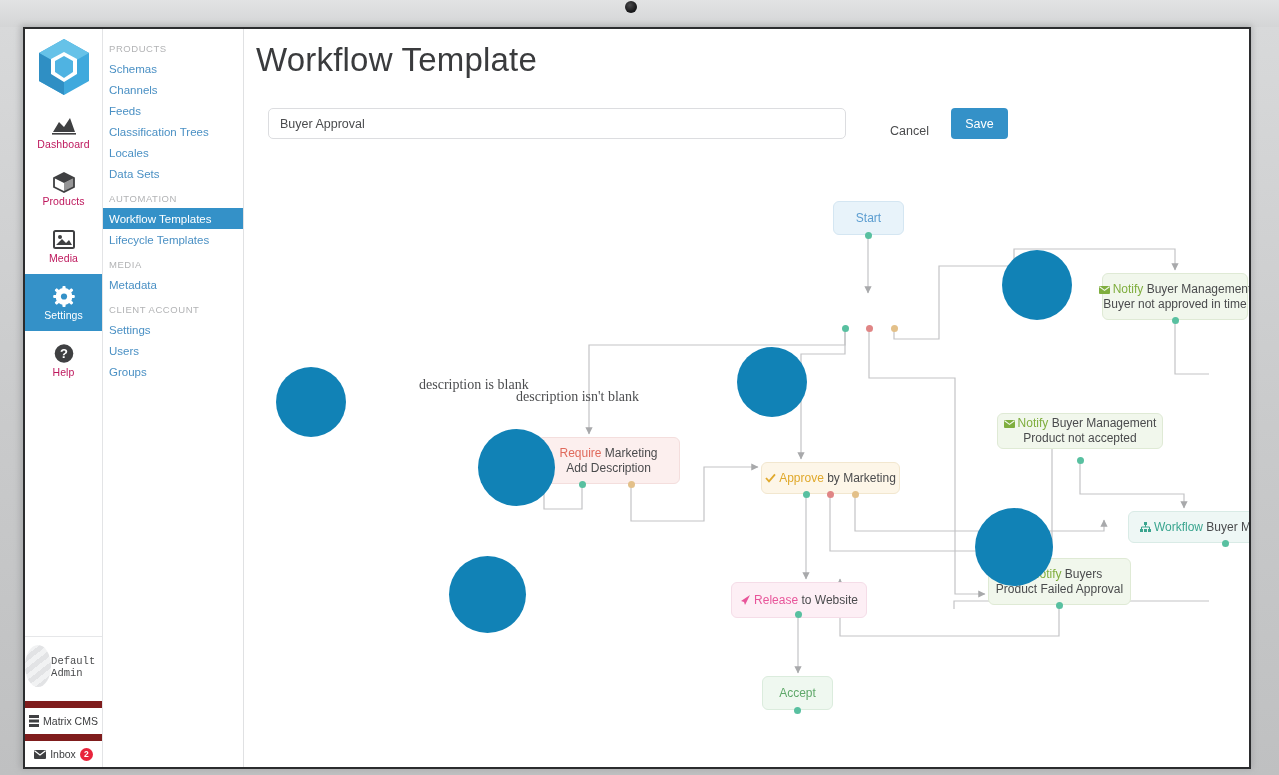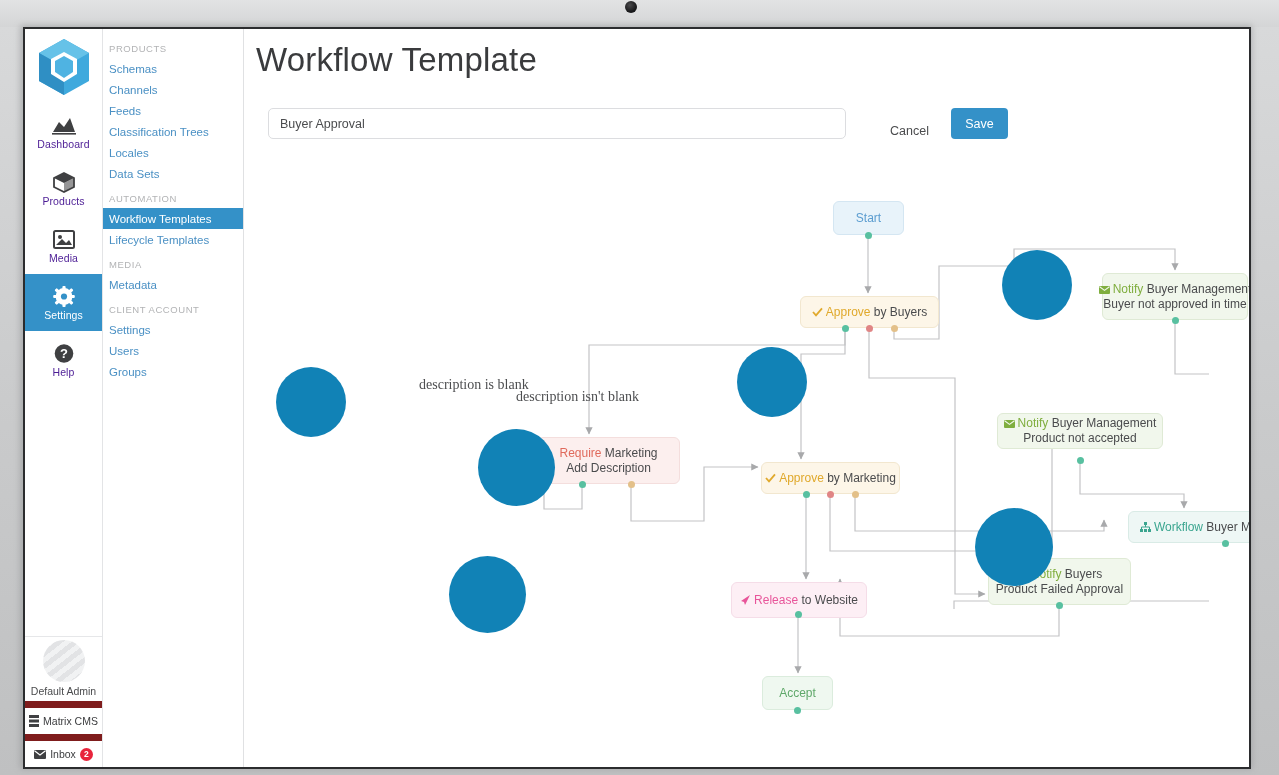--- a/index.html
+++ b/index.html
@@ -29,31 +29,32 @@
   #app{position:absolute;left:0;top:0;width:1224px;height:738px;display:flex;background:#fff;}
 
   
   .rail{
     width:77px;flex:0 0 77px;background:#ffffff;border-right:1px solid #e3e4e6;
     display:flex;flex-direction:column;position:relative;
   }
   .logo-wrap{height:74px;display:flex;align-items:center;justify-content:center;}
   .rail-item{
     height:57px;display:flex;flex-direction:column;align-items:center;justify-content:center;
-    color:#4c1d95;cursor:pointer;gap:2px;
+    color:#be185d;cursor:pointer;gap:2px;
   }
   .rail-item .ri-label{font-size:10.5px;letter-spacing:.1px;line-height:11px;}
   .rail-item.active{background:#3491c8;color:#fff;}
   .rail-item.active .ri-label{color:#fff;}
   .rail-icon{width:26px;height:23px;display:block;}
   .rail-spacer{flex:1 1 auto;}
   .rail-bottom{border-top:1px solid #e6e7e9;}
   .rail-user{
-    height:60px;display:flex;flex-direction:column;align-items:center;justify-content:flex-end;
+    height:60px;display:flex;flex-direction:row;align-items:center;justify-content:flex-end;
     padding-bottom:4px;
+    font-family:Liberation Mono, monospace;
   }
   .rail-avatar{
     width:42px;height:42px;border-radius:50%;margin-bottom:3px;
     background:repeating-linear-gradient(-38deg,#f1f2f3 0px,#f1f2f3 5px,#e2e3e5 5px,#e2e3e5 10px);
   }
   .rail-user-name{font-size:10.5px;color:#4a4b4d;}
   .rail-link{
     height:26px;display:flex;align-items:center;justify-content:center;gap:4px;
     font-size:10.5px;color:#3b3c3e;border-top:7px solid #7f1d1d;cursor:pointer;
   }
@@ -299,28 +300,20 @@
         <g fill="none" stroke="#c3c4c6" stroke-width="1.2">
           <path d="M981,395 L981,452 L710,452 L710,460"></path>
         </g>
       </svg>
 
       <div class="node n-start" style="left:589px;top:52px;width:71px;height:34px;">
         <span class="row1">Start</span>
       </div>
       <div class="dot green" style="left:621px;top:83px;"></div>
 
-      <div class="node n-approve" style="left:556px;top:147px;width:139px;height:32px;">
-        <span class="row1">
-          <svg class="mini-icon" width="11" height="10" viewBox="0 0 11 10">
-            <path d="M1 5 L4 8.3 L10 1.3" fill="none" stroke="#e0a92c" stroke-width="1.8"></path>
-          </svg><span class="kw">Approve</span>
-          <span class="rest">by Buyers</span>
-        </span>
-      </div>
       <div class="dot green" style="left:598px;top:176px;"></div>
       <div class="dot red" style="left:622px;top:176px;"></div>
       <div class="dot tan" style="left:647px;top:176px;"></div>
 
       <div class="node n-notify" style="left:858px;top:124px;width:146px;height:47px;">
         <span class="row1">
           <svg class="mini-icon" width="11" height="8" viewBox="0 0 11 8">
             <rect x="0" y="0" width="11" height="8" rx="1" fill="#7fae3e"></rect>
             <path d="M0.6 0.7 L5.5 4.4 L10.4 0.7" fill="none" stroke="#f1f7ec" stroke-width="1.1"></path>
           </svg><span class="kw">Notify</span>

